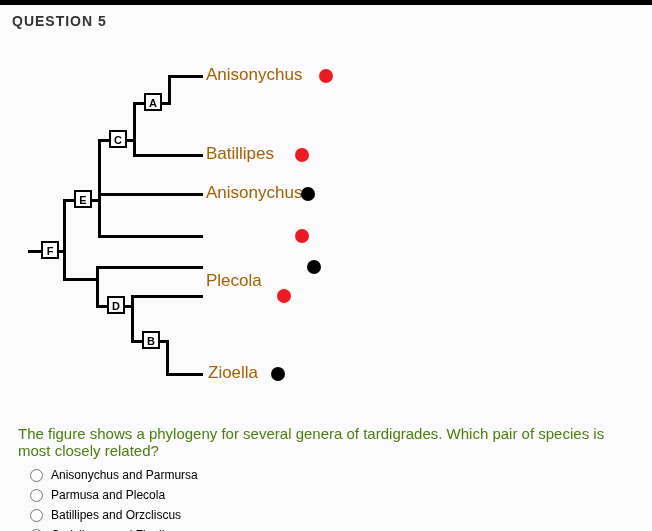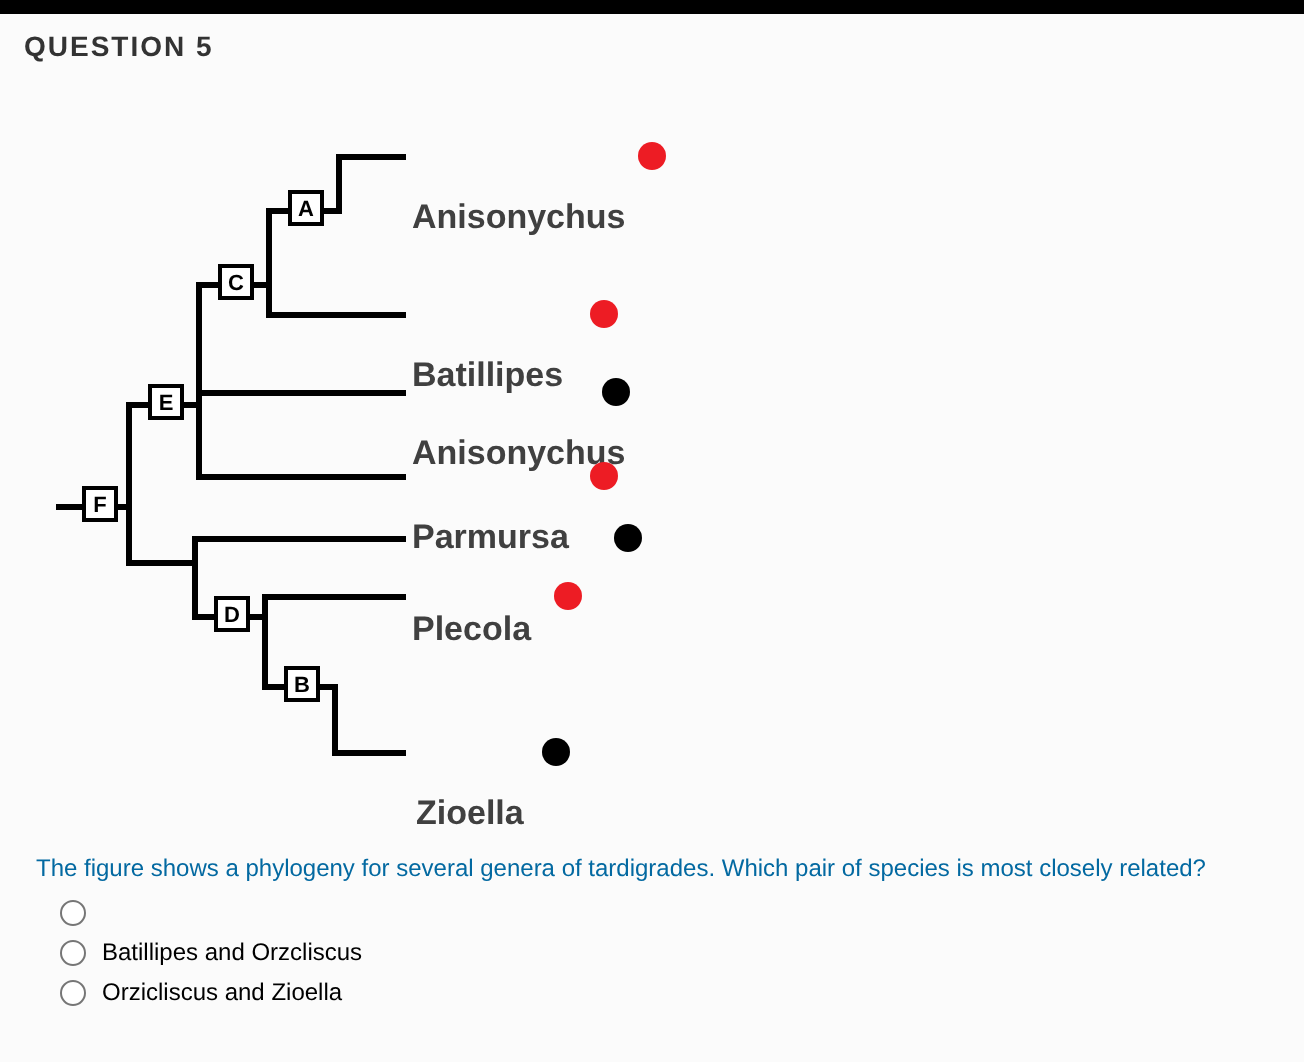--- a/index.html
+++ b/index.html
@@ -8,21 +8,21 @@
     padding: 0;
     font-family: Arial, Helvetica, sans-serif;
     background: #fbfbfb;
     width: 652px;
     height: 531px;
   }
   .wrap {
     width: 652px;
     height: 531px;
     background: #fbfbfb;
-    border-top: 7px solid #000000;
+    border-top: 5px solid #000000;
     position: relative;
   }
   .qtitle {
     font-weight: bold;
     letter-spacing: 1px;
     font-size: 14px;
     color: #333;
     padding: 8px 0 0 12px;
   }
   .figure {
@@ -49,37 +49,36 @@
     background: #fff;
     font-size: 11px;
     font-weight: 600;
     text-align: center;
     line-height: 16px;
     color: #000;
   }
   .leaf {
     position: absolute;
     font-size: 17px;
-    font-weight: 700;
-    color: #404040;
+    font-weight: 400;
+    color: #a16207;
     line-height: 18px;
     white-space: nowrap;
-    margin-top: 32px;
   }
   .dot {
     position: absolute;
     width: 14px;
     height: 14px;
     border-radius: 50%;
   }
   .red { background: #ed1c24; }
   .black { background: #000; }
   .qtext {
-    font-size: 12px;
-    color: #0369a1;
+    font-size: 15px;
+    color: #4d7c0f;
     padding: 6px 16px 4px 18px;
   }
   .opts {
     padding: 2px 0 0 30px;
   }
   .opt {
     display: flex;
     align-items: center;
     gap: 8px;
     font-size: 12px;
@@ -126,21 +125,20 @@
 
     <div class="hline" style="left:133px; top:115px; width:70px;"></div>
     <div class="leaf" style="left:206px; top:106px;">Batillipes</div>
     <div class="dot red" style="left:295px; top:109px;"></div>
 
     <div class="hline" style="left:98px; top:154px; width:105px;"></div>
     <div class="leaf" style="left:206px; top:145px;">Anisonychus</div>
     <div class="dot black" style="left:301px; top:148px;"></div>
 
     <div class="hline" style="left:98px; top:196px; width:105px;"></div>
-    <div class="leaf" style="left:206px; top:187px;">Parmursa</div>
     <div class="dot red" style="left:295px; top:190px;"></div>
 
     <div class="hline" style="left:63px; top:239px; width:35px;"></div>
     <div class="vline" style="left:96px; top:227px; height:42px;"></div>
 
     <div class="hline" style="left:96px; top:227px; width:107px;"></div>
     <div class="dot black" style="left:307px; top:221px;"></div>
 
     <div class="hline" style="left:96px; top:266px; width:13px;"></div>
     <div class="node" style="left:107px; top:257px;">D</div>
@@ -160,20 +158,25 @@
     <div class="leaf" style="left:208px; top:325px;">Zioella</div>
     <div class="dot black" style="left:271px; top:328px;"></div>
 
   </div>
 
   <div class="qtext">The figure shows a phylogeny for several genera of tardigrades. Which pair of species is most closely related?</div>
 
   <div class="opts">
     <label class="opt">
       <input type="radio" name="q5" style="">
+      <span>Anisonychus and Parmursa</span>
+    </label>
+    <label class="opt">
+      <input type="radio" name="q5" style="">
+      <span>Parmusa and Plecola</span>
     </label>
     <label class="opt">
       <input type="radio" name="q5" style="">
       <span>Batillipes and Orzcliscus</span>
     </label>
     <label class="opt">
       <input type="radio" name="q5" style="">
       <span>Orzicliscus and Zioella</span>
     </label>
   </div>

